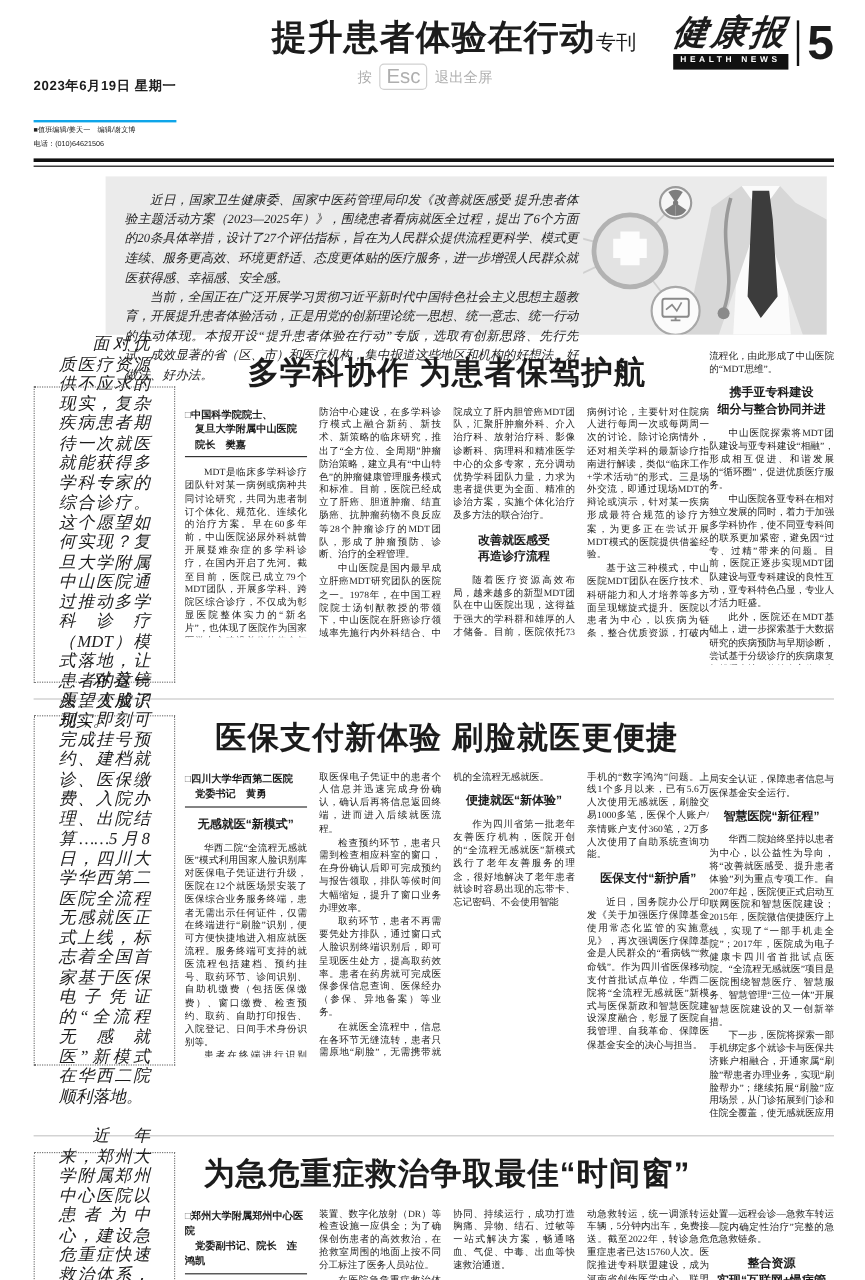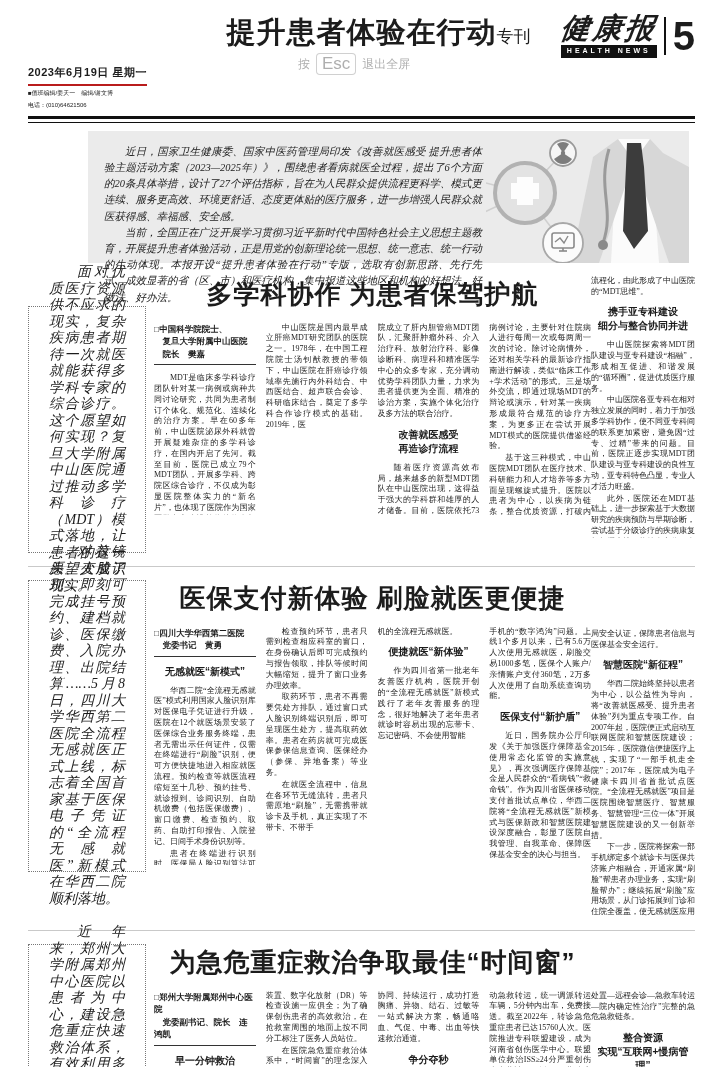--- a/index.html
+++ b/index.html
@@ -4,21 +4,21 @@
 <style>
   html,body{margin:0;padding:0;background:#9a9a9a;}
   .page{width:721px;height:1067px;margin:0 auto;background:#fff;position:relative;overflow:hidden;
         font-family:"Liberation Serif","DejaVu Serif",serif;color:#1c1c1c;}
   .inner{padding:10px 26px 0 28px;}
 
   
   .masthead{display:flex;align-items:flex-start;}
   .mh-left{width:168px;padding-top:10px;}
   .date{font:bold 11px/1.2 "Liberation Sans",sans-serif;letter-spacing:.5px;
-        border-bottom:2px solid #b91c1c;padding-bottom:5px;display:inline-block;margin-top:46px;}
+        border-bottom:2px solid #0ea5e9;padding-bottom:21px;display:inline-block;margin-top:46px;}
   .mh-small{font:6px/1.55 "Liberation Sans",sans-serif;color:#222;margin-top:3px;}
   .mh-center{flex:1;text-align:center;padding-top:8px;white-space:nowrap;}
   .edition-title{font:900 29px/1 "Liberation Sans",sans-serif;letter-spacing:1px;display:inline;}
   .edition-suffix{font:400 17px/1 "Liberation Sans",sans-serif;display:inline;}
   .mh-right{display:flex;align-items:center;gap:7px;padding-top:4px;}
   .brand-block{text-align:center;}
   .brand{font:italic 900 29px/1 "Liberation Serif",serif;letter-spacing:3px;transform:skewX(-8deg);}
   .brand-sub{background:#111;color:#fff;font:bold 7px/1.5 "Liberation Sans",sans-serif;
              letter-spacing:3px;padding:1px 3px;margin-top:2px;}
   .pageno{font:900 40px/0.95 "Liberation Sans",sans-serif;border-left:2px solid #111;padding-left:7px;}
@@ -167,20 +167,21 @@
           <div class="cols">
               <div class="col">
                 <div class="b-byline">
                   <div>□中国科学院院士、</div>
                   <div>　复旦大学附属中山医院</div>
                   <div>　院长　樊嘉</div>
                 </div>
                 <div class="b-p">MDT是临床多学科诊疗团队针对某一病例或病种共同讨论研究，共同为患者制订个体化、规范化、连续化的治疗方案。早在60多年前，中山医院泌尿外科就曾开展疑难杂症的多学科诊疗，在国内开启了先河。截至目前，医院已成立79个MDT团队，开展多学科、跨院区综合诊疗，不仅成为彰显医院整体实力的“新名片”，也体现了医院作为国家医学中心建设单位的使命与担当。</div>
               </div>
               <div class="col">
+                <div class="b-pc">防治中心建设，在多学科诊疗模式上融合新药、新技术、新策略的临床研究，推出了“全方位、全周期”肿瘤防治策略，建立具有“中山特色”的肿瘤健康管理服务模式和标准。目前，医院已经成立了肝癌、胆道肿瘤、结直肠癌、抗肿瘤药物不良反应等28个肿瘤诊疗的MDT团队，形成了肿瘤预防、诊断、治疗的全程管理。</div>
                 <div class="b-p">中山医院是国内最早成立肝癌MDT研究团队的医院之一。1978年，在中国工程院院士汤钊猷教授的带领下，中山医院在肝癌诊疗领域率先施行内外科结合、中西医结合、超声联合会诊、科研临床结合，奠定了多学科合作诊疗模式的基础。2019年，医</div>
               </div>
               <div class="col">
                 <div class="b-pc">院成立了肝内胆管癌MDT团队，汇聚肝肿瘤外科、介入治疗科、放射治疗科、影像诊断科、病理科和精准医学中心的众多专家，充分调动优势学科团队力量，力求为患者提供更为全面、精准的诊治方案，实施个体化治疗及多方法的联合治疗。</div>
                 <div class="b-sub">
                   <div>改善就医感受</div>
                   <div>再造诊疗流程</div>
                 </div>
                 <div class="b-p">随着医疗资源高效布局，越来越多的新型MDT团队在中山医院出现，这得益于强大的学科群和雄厚的人才储备。目前，医院依托73个业务科室、23个国家临床重点专科，共打造79个MDT团队。</div>
               </div>
@@ -214,24 +215,25 @@
           <div class="headline">医保支付新体验  刷脸就医更便捷</div>
           <div class="cols">
               <div class="col">
                 <div class="b-byline">
                   <div>□四川大学华西第二医院</div>
                   <div>　党委书记　黄勇</div>
                 </div>
                 <div class="b-sub">
                   <div>无感就医“新模式”</div>
                 </div>
-                <div class="b-p">华西二院“全流程无感就医”模式利用国家人脸识别库对医保电子凭证进行升级，医院在12个就医场景安装了医保综合业务服务终端，患者无需出示任何证件，仅需在终端进行“刷脸”识别，便可方便快捷地进入相应就医流程。预约检查等就医流程缩短至十几秒、预约挂号、就诊报到、诊间识别、自助机缴费（包括医保缴费）、窗口缴费、检查预约、取药、自助打印报告、入院登记、日间手术身份识别等。</div>
+                <div class="b-p">华西二院“全流程无感就医”模式利用国家人脸识别库对医保电子凭证进行升级，医院在12个就医场景安装了医保综合业务服务终端，患者无需出示任何证件，仅需在终端进行“刷脸”识别，便可方便快捷地进入相应就医流程。服务终端可支持的就医流程包括建档、预约挂号、取药环节、诊间识别、自助机缴费（包括医保缴费）、窗口缴费、检查预约、取药、自助打印报告、入院登记、日间手术身份识别等。</div>
                 <div class="b-p">患者在终端进行识别时，医保局人脸识别算法可以精准获</div>
               </div>
               <div class="col">
+                <div class="b-pc">取医保电子凭证中的患者个人信息并迅速完成身份确认，确认后再将信息返回终端，进而进入后续就医流程。</div>
                 <div class="b-p">检查预约环节，患者只需到检查相应科室的窗口，在身份确认后即可完成预约与报告领取，排队等候时间大幅缩短，提升了窗口业务办理效率。</div>
                 <div class="b-p">取药环节，患者不再需要凭处方排队，通过窗口式人脸识别终端识别后，即可呈现医生处方，提高取药效率。患者在药房就可完成医保参保信息查询、医保经办（参保、异地备案）等业务。</div>
                 <div class="b-p">在就医全流程中，信息在各环节无缝流转，患者只需原地“刷脸”，无需携带就诊卡及手机，真正实现了不带卡、不带手</div>
               </div>
               <div class="col">
                 <div class="b-pc">机的全流程无感就医。</div>
                 <div class="b-sub">
                   <div>便捷就医“新体验”</div>
                 </div>
                 <div class="b-p">作为四川省第一批老年友善医疗机构，医院开创的“全流程无感就医”新模式践行了老年友善服务的理念，很好地解决了老年患者就诊时容易出现的忘带卡、忘记密码、不会使用智能</div>

